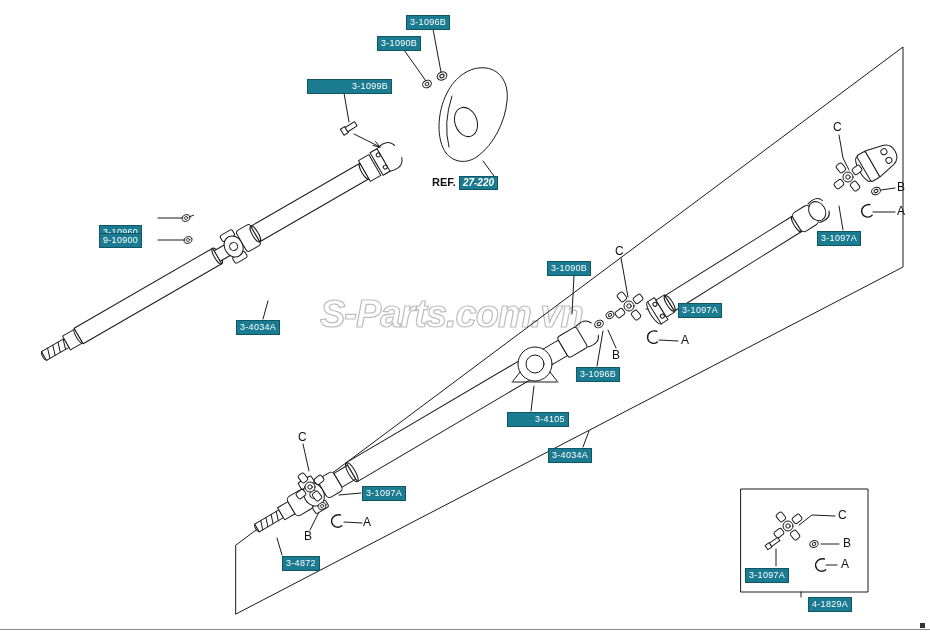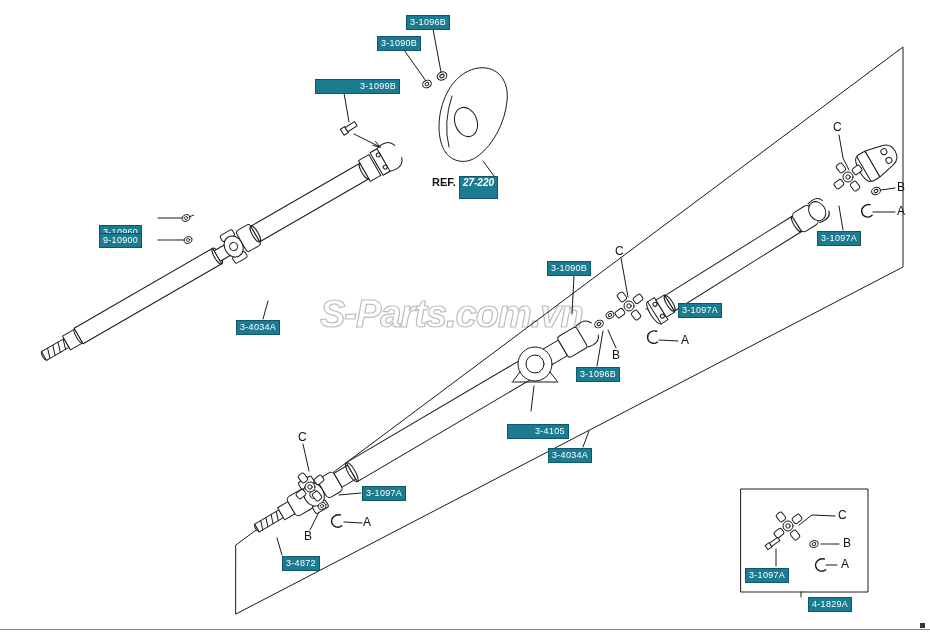--- a/index.html
+++ b/index.html
@@ -8,21 +8,21 @@
   .layer{position:absolute;left:0;top:0;}
   .watermark{position:absolute;left:320px;top:293px;font-size:38px;font-style:italic;font-weight:bold;
              letter-spacing:-1px;color:rgba(255,255,255,0);-webkit-text-stroke:1.2px #bdbdbd;
              white-space:nowrap;user-select:none;}
   .plabel{position:absolute;background:#1b7b90;color:#ffffff;font-size:9px;font-weight:normal;
           line-height:10px;padding:1px 3px 2px 3px;letter-spacing:.3px;border:1px solid #0f5767;
           white-space:nowrap;}
   .letter{position:absolute;color:#111;font-size:12px;line-height:12px;}
   .refnote{position:absolute;left:432px;top:176px;font-size:11px;font-weight:bold;color:#111;}
   .refnote .hl{background:#1b7b90;color:#fff;font-style:italic;font-size:10px;
-               padding:0 3px 10px 3px;border:1px solid #0f5767;font-weight:bold;}
+               padding:0 3px 1px 3px;border:1px solid #0f5767;font-weight:bold;}
   svg{display:block;}
 </style>
 </head>
 <body>
 
 <div class="stage">
 
   <div class="watermark">S-Parts.com.vn</div>
 
   <svg class="layer" width="930" height="636" viewBox="0 0 930 636">
@@ -234,29 +234,29 @@
           </g>
         <g transform="translate(820,564) rotate(15)">
             <use href="#jpin"></use>
           </g>
       </g>
     </g>
   </svg>
 
   <div class="plabel" style="left:406px;top:15px;">3-1096B</div>
   <div class="plabel" style="left:377px;top:36px;">3-1090B</div>
-  <div class="plabel" style="left:315px;top:79px;padding-left:44px;">3-1099B</div>
+  <div class="plabel" style="left:307px;top:79px;padding-left:44px;">3-1099B</div>
   <div class="plabel" style="left:99px;top:225px;">3-10960</div>
   <div class="plabel" style="left:99px;top:233px;">9-10900</div>
   <div class="plabel" style="left:236px;top:320px;">3-4034A</div>
   <div class="plabel" style="left:547px;top:261px;">3-1090B</div>
   <div class="plabel" style="left:817px;top:231px;">3-1097A</div>
   <div class="plabel" style="left:678px;top:303px;">3-1097A</div>
   <div class="plabel" style="left:576px;top:367px;">3-1096B</div>
-  <div class="plabel" style="left:507px;top:424px;padding-left:27px;">3-4105</div>
+  <div class="plabel" style="left:507px;top:412px;padding-left:27px;">3-4105</div>
   <div class="plabel" style="left:548px;top:448px;">3-4034A</div>
   <div class="plabel" style="left:362px;top:486px;">3-1097A</div>
   <div class="plabel" style="left:257px;top:556px;margin-left:25px;">3-4872</div>
   <div class="plabel" style="left:745px;top:568px;">3-1097A</div>
   <div class="plabel" style="left:772px;top:597px;margin-left:36px;">4-1829A</div>
 
   <div class="refnote">
     <span>REF.</span>
     <span class="hl">27-220</span>
   </div>

